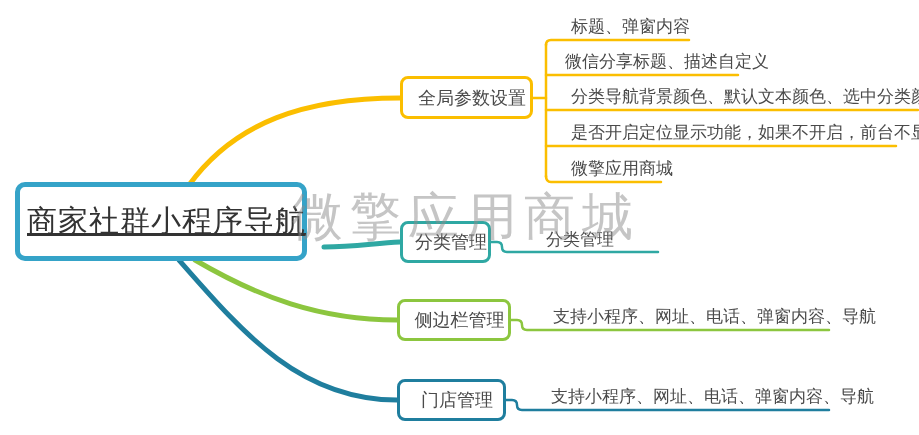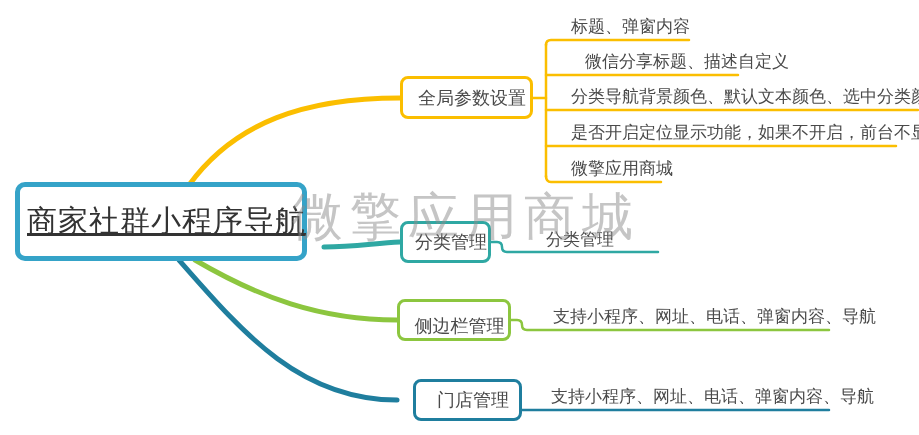--- a/index.html
+++ b/index.html
@@ -16,28 +16,28 @@
     left:15px; top:182px; width:292px; height:79px;
     border:5px solid #35A3C8; border-radius:10px;
     font-size:30px; color:#333333; letter-spacing:1px;text-decoration:underline;
   }
   .branch-node {
     border-style:solid; border-width:3px; border-radius:8px;
     font-size:18px; color:#4A4A4A;
   }
   #branch-0 { left:400px; top:76px;  width:133px; height:43px; border-color:#FBBE00; }
   #branch-1 { left:400px; top:221px; width:91px;  height:42px; border-color:#2FA8A3; }
-  #branch-2 { left:397px; top:299px; width:114px; height:42px; border-color:#8CC63F;align-items:flex-end; }
-  #branch-3 { left:413px; top:379px; width:109px; height:42px; border-color:#1F7E9E; }
+  #branch-2 { left:397px; top:299px; width:114px; height:42px; border-color:#8CC63F; }
+  #branch-3 { left:397px; top:379px; width:109px; height:42px; border-color:#1F7E9E; }
   .leaf {
     position:absolute; z-index:2; font-size:17px; line-height:20px;
     color:#4A4A4A; white-space:nowrap;
   }
   #leaf-0-0 { left:571px; top:17px; }
-  #leaf-0-1 { left:585px; top:52px; }
+  #leaf-0-1 { left:565px; top:52px; }
   #leaf-0-2 { left:571px; top:87px; }
   #leaf-0-3 { left:571px; top:123px; }
   #leaf-0-4 { left:571px; top:159px; }
   #leaf-1-0 { left:546px; top:230px; }
   #leaf-2-0 { left:553px; top:307px; }
   #leaf-3-0 { left:551px; top:387px; }
   .watermark {
     position:absolute; left:292px; top:183px; z-index:9;
     font-size:51px; letter-spacing:7px; color:rgba(140,140,140,0.5);
     pointer-events:none; white-space:nowrap;

